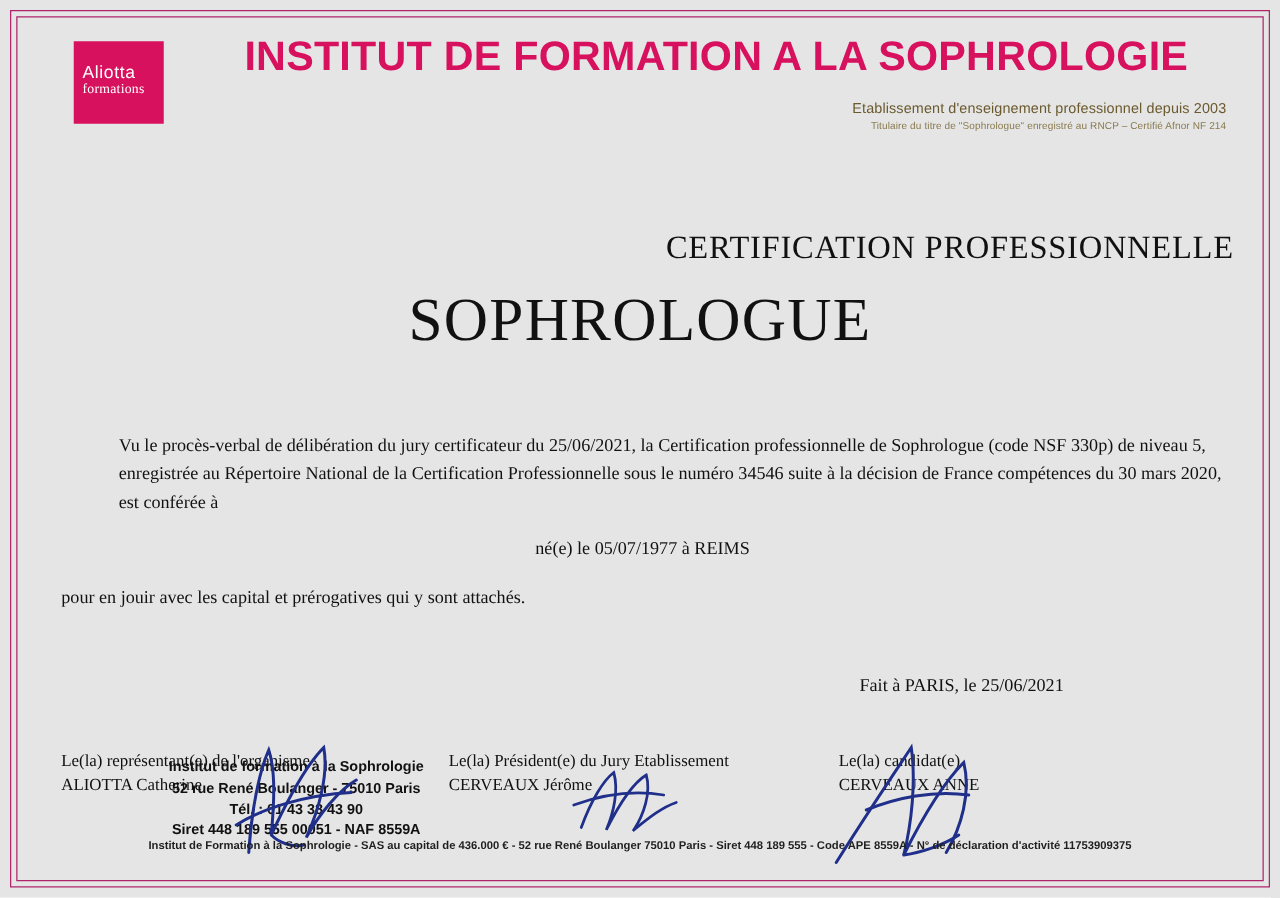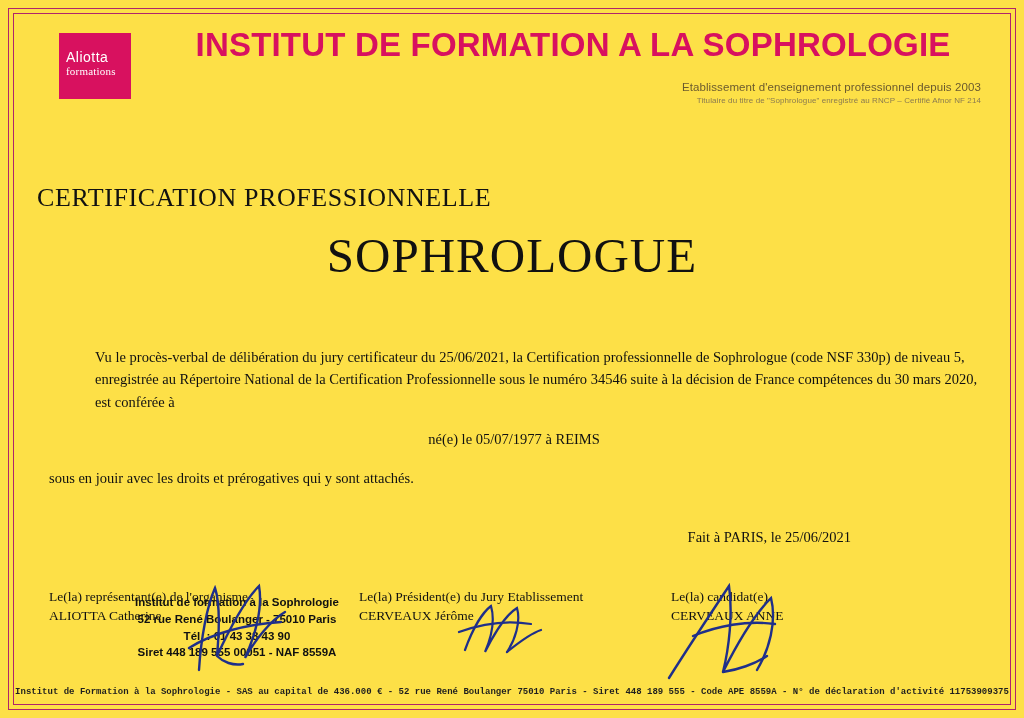--- a/index.html
+++ b/index.html
@@ -10,21 +10,21 @@
   body {
     width: 1024px;
     height: 718px;
     font-family: "Liberation Serif", serif;
     overflow: hidden;
   }
   .page {
     position: relative;
     width: 1024px;
     height: 718px;
-    background: #fde047;
+    background: #e5e5e5;
     box-sizing: border-box;
   }
   
   .frame-outer {
     position: absolute;
     left: 8px;
     top: 8px;
     right: 8px;
     bottom: 8px;
     border: 1px solid #b0246b;
@@ -108,21 +108,21 @@
   .sub-title2 {
     font-family: "Liberation Sans", sans-serif;
     font-size: 8px;
     color: #8a7a50;
     margin-top: 3px;
     letter-spacing: 0.1px;
   }
 
   
   .cert-title {
-    text-align: left;
+    text-align: right;
     font-size: 26px;
     letter-spacing: 0.6px;
     margin-top: 62px;
     color: #111111;
   }
   .cert-name {
     text-align: center;
     font-size: 49px;
     letter-spacing: 1px;
     margin-top: 14px;
@@ -157,21 +157,21 @@
     text-align: center;
   }
   .enjoy {
     font-size: 14.5px;
     margin-top: 22px;
     color: #111111;
   }
   .place-date {
     font-size: 14.5px;
     text-align: right;
-    margin-top: 42px;
+    margin-top: 54px;
     padding-right: 128px;
     color: #111111;
   }
 
   
   .sig-row {
     display: flex;
     margin-top: 42px;
     padding: 0 12px;
     position: relative;
@@ -206,23 +206,23 @@
   .scribble {
     position: absolute;
     pointer-events: none;
   }
 
   
   .footer {
     position: absolute;
     left: 0;
     right: 0;
-    bottom: 8px;
-    text-align: center;
-    font-family: Liberation Mono, monospace;
+    bottom: 24px;
+    text-align: center;
+    font-family: Liberation Sans, sans-serif;
     font-size: 9px;
     color: #1f1f1f;
     font-weight: bold;
   }
 </style>
 </head>
 <body>
 
 <div class="page">
   <div class="frame-outer"></div>
@@ -241,21 +241,21 @@
         <div class="sub-title2">Titulaire du titre de "Sophrologue" enregistré au RNCP – Certifié Afnor NF 214</div>
       </div>
     </div>
 
     <div class="cert-title">CERTIFICATION PROFESSIONNELLE</div>
     <div class="cert-name">SOPHROLOGUE</div>
 
     <div class="body-block">
       <div class="para">Vu le procès-verbal de délibération du jury certificateur du 25/06/2021, la Certification professionnelle de Sophrologue (code NSF 330p) de niveau 5, enregistrée au Répertoire National de la Certification Professionnelle sous le numéro 34546 suite à la décision de France compétences du 30 mars 2020, est conférée à</div>
       <div class="birth">né(e) le 05/07/1977 à REIMS</div>
-      <div class="enjoy">sous en jouir avec les droits et prérogatives qui y sont attachés.</div>
+      <div class="enjoy">pour en jouir avec les capital et prérogatives qui y sont attachés.</div>
       <div class="place-date">Fait à PARIS, le 25/06/2021</div>
     </div>
 
     <div class="sig-row">
 
       <div class="sig-col c1">
         <div class="sig-line2">Le(la) représentant(e) de l'organisme</div>
         <div class="sig-line2">ALIOTTA Catherine</div>
 
         <div class="stamp">

